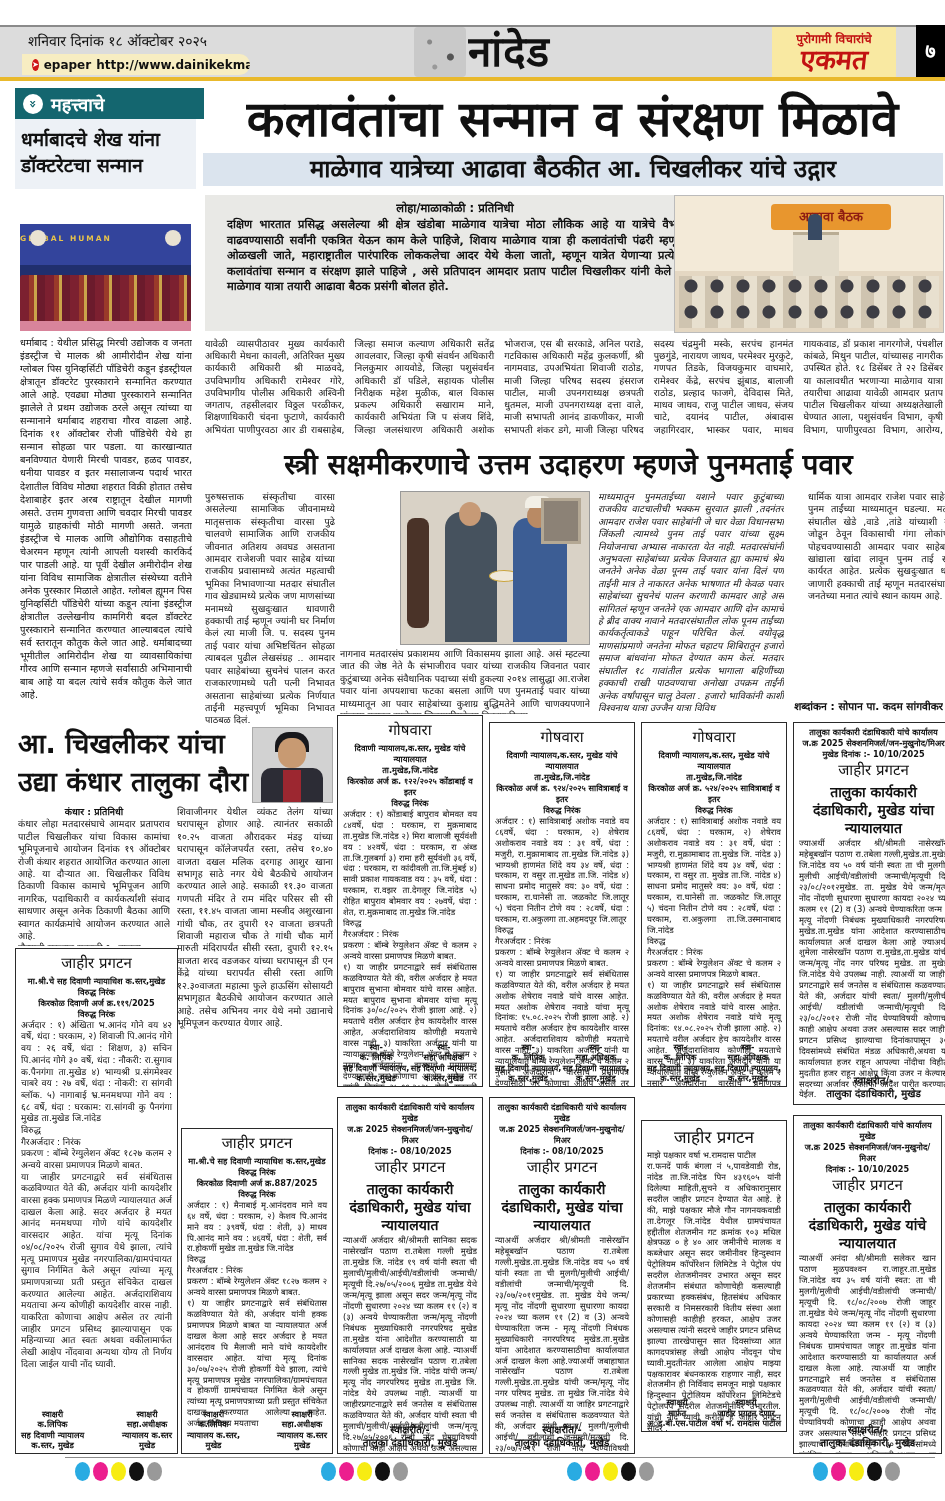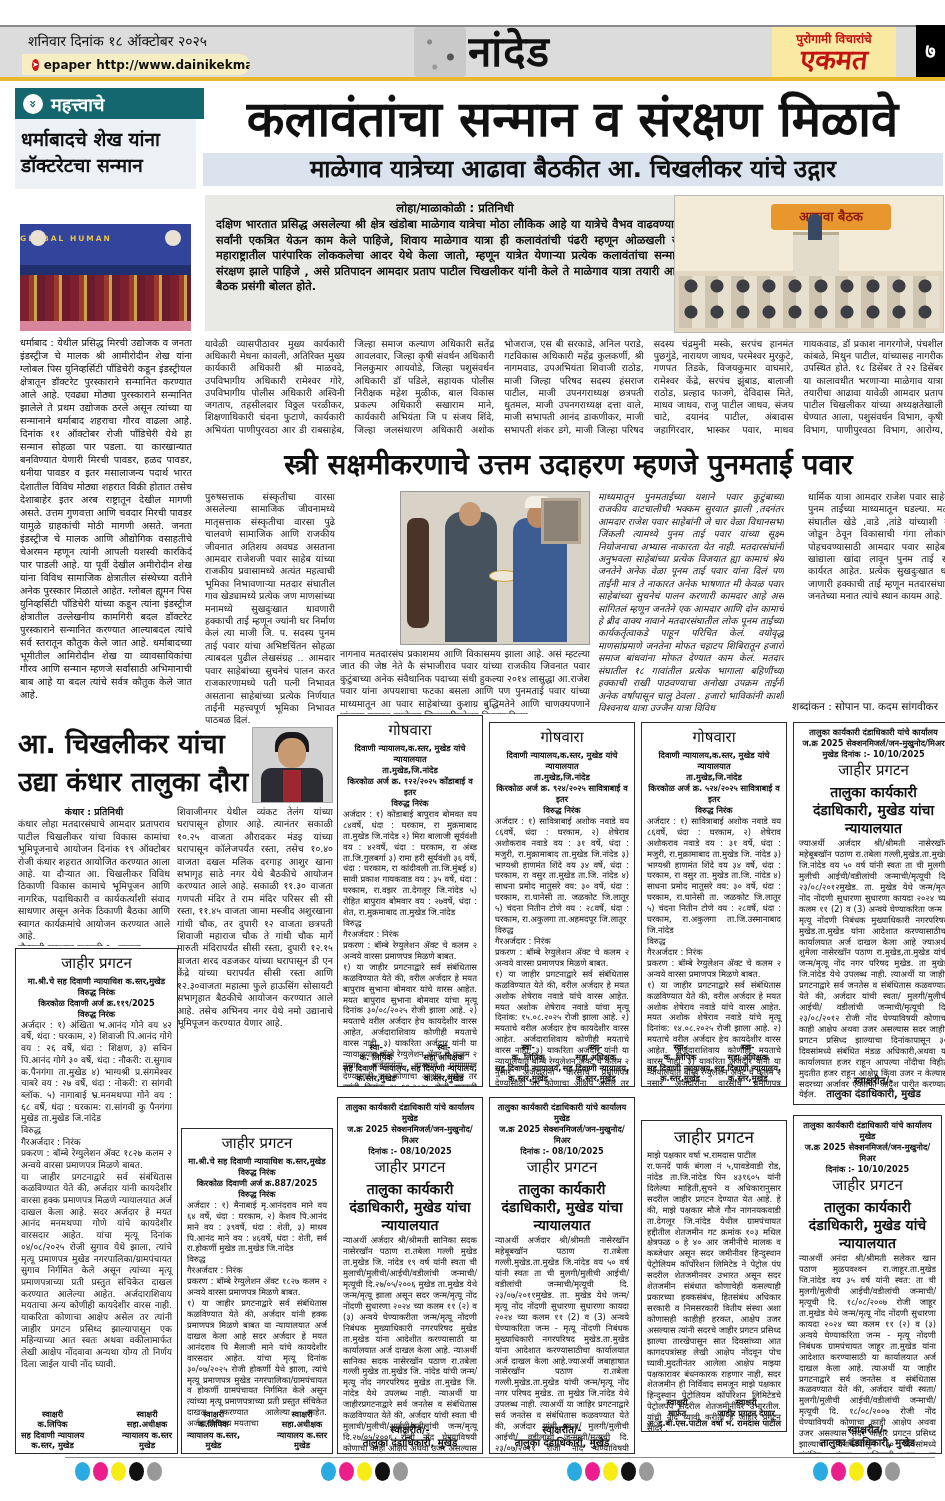--- a/index.html
+++ b/index.html
@@ -26,21 +26,21 @@
   .sbhead{left:15px;top:119px;width:181px;height:70px;background:#edf1f6;font-size:19px;font-weight:bold;line-height:1.35;padding:8px 6px 0 6px;box-sizing:border-box;}
   .sbphoto{left:20px;top:224px;width:171px;height:107px;background:linear-gradient(#33449c 0 38%,#202f6e 38% 70%,#5c2944 70% 100%);}
   .sbphoto .gh{position:absolute;top:10px;left:0;right:0;color:#e8c34a;font-size:7.5px;font-weight:bold;letter-spacing:2px;}
   .sbphoto .lg{position:absolute;top:6px;width:16px;height:16px;border-radius:50%;background:#e9e2d2;}
   .sbphoto .crowd{position:absolute;left:0;right:0;bottom:10px;height:46px;background:repeating-linear-gradient(90deg,#7c2030 0 9px,#9a3a2a 9px 14px,#caa44a 14px 17px,#6b1b2c 17px 25px);border-radius:3px;}
   .sbphoto .floor{position:absolute;left:0;right:0;bottom:0;height:10px;background:#d8849b;}
   .sbbody{left:20px;top:336px;width:172px;height:384px;font-size:9.6px;line-height:1.36;}
   
   .h1{left:200px;top:90px;width:745px;height:60px;font-size:49px;font-weight:900;text-align:center;line-height:60px;}
   .h1sub{left:203px;top:153px;width:740px;height:33px;background:#dbe4ee;font-size:24px;font-weight:bold;text-align:center;line-height:33px;}
-  .introbox{left:205px;top:195px;width:500px;height:136px;background:#e9e9e6;padding:5px 11px;box-sizing:border-box;}
+  .introbox{left:205px;top:195px;width:500px;height:136px;background:#e9e9e6;padding:5px 22px;box-sizing:border-box;}
   .introbox .dl{text-align:center;font-weight:bold;font-size:11.5px;margin-bottom:2px;}
   .introbox .tx{font-weight:bold;font-size:11.3px;line-height:1.38;text-align:justify;}
   .leadphoto{left:674px;top:195px;width:268px;height:136px;background:linear-gradient(#f3ead8 0 55%,#e4d7c2 55% 100%);border:1px solid #bbb;}
   .leadphoto .banner{position:absolute;top:8px;left:96px;width:120px;height:26px;background:#e8962e;border-radius:4px;color:#8f1d12;font-weight:900;font-size:13px;text-align:center;line-height:26px;}
   .leadphoto .crowd1{position:absolute;left:4px;right:4px;bottom:4px;height:52px;background:repeating-radial-gradient(circle at 12px 10px,#3d3d44 0 6px,transparent 7px 100%),repeating-linear-gradient(90deg,#cfc4b0 0 13px,#e8e0cf 13px 26px);background-size:26px 26px,auto;}
   .leadphoto .podium{position:absolute;left:118px;top:36px;width:46px;height:44px;background:#e3dccb;border-top:3px solid #b9ad94;}
   .leadphoto .man{position:absolute;left:133px;top:18px;width:14px;height:26px;background:#384a63;border-radius:6px 6px 0 0;}
   
   .leadbody{left:205px;top:338px;width:738px;height:100px;font-size:9.4px;line-height:1.3;column-count:5;column-gap:10px;}
   
@@ -51,21 +51,21 @@
   .s2photo .woman{position:absolute;left:44px;top:20px;width:52px;height:130px;background:#46525e;border-radius:16px 16px 0 0;}
   .s2photo .wface{position:absolute;left:58px;top:10px;width:22px;height:24px;background:#c79a76;border-radius:50%;}
   .s2photo .plate{position:absolute;left:88px;top:78px;width:28px;height:10px;background:#efe8da;border-radius:50%;border:1px solid #caa43c;}
   .s2photo .man{position:absolute;left:112px;top:26px;width:54px;height:124px;background:#3c5d94;border-radius:14px 14px 0 0;}
   .s2photo .mface{position:absolute;left:126px;top:12px;width:22px;height:24px;background:#b98a64;border-radius:50%;}
   .s2photo .cap{position:absolute;left:124px;top:4px;width:27px;height:12px;background:#f2efe6;border-radius:8px 8px 0 0;}
   .s2photo .frame{position:absolute;right:8px;top:6px;width:34px;height:40px;background:#8c8276;border:3px solid #b4a894;}
   .s2b{left:340px;top:648px;width:250px;height:66px;font-size:9.4px;line-height:1.32;}
   .s2c{left:598px;top:491px;width:186px;height:223px;font-size:9.4px;line-height:1.32;font-style:italic;}
   .s2d{left:792px;top:491px;width:151px;height:205px;font-size:9.4px;line-height:1.32;margin-left:16px;}
-  .attrib{left:792px;top:699px;width:151px;font-size:10.5px;font-weight:normal;text-align:left;}
+  .attrib{left:792px;top:699px;width:151px;font-size:10.5px;font-weight:bold;text-align:right;}
   
   .h3{left:18px;top:725px;width:234px;height:78px;font-size:27px;font-weight:900;line-height:38px;white-space:pre-line;}
   .portrait{left:252px;top:727px;width:79px;height:74px;background:#d2d2d2;border:1px solid #aaa;}
   .portrait .hair{position:absolute;left:22px;top:4px;width:34px;height:20px;background:#18181c;border-radius:14px 14px 0 0;}
   .portrait .face{position:absolute;left:25px;top:10px;width:28px;height:30px;background:#c89a72;border-radius:45%;}
   .portrait .body{position:absolute;left:8px;top:40px;width:62px;height:34px;background:#2c2c35;border-radius:10px 10px 0 0;}
   .portrait .shirt{position:absolute;left:30px;top:42px;width:18px;height:32px;background:#9c2730;}
   .s3c1{left:18px;top:806px;width:152px;height:140px;font-size:9.4px;line-height:1.32;}
   .s3c1 .by{text-align:center;font-weight:bold;}
   .s3c2{left:177px;top:806px;width:156px;height:318px;font-size:9.4px;line-height:1.32;}

